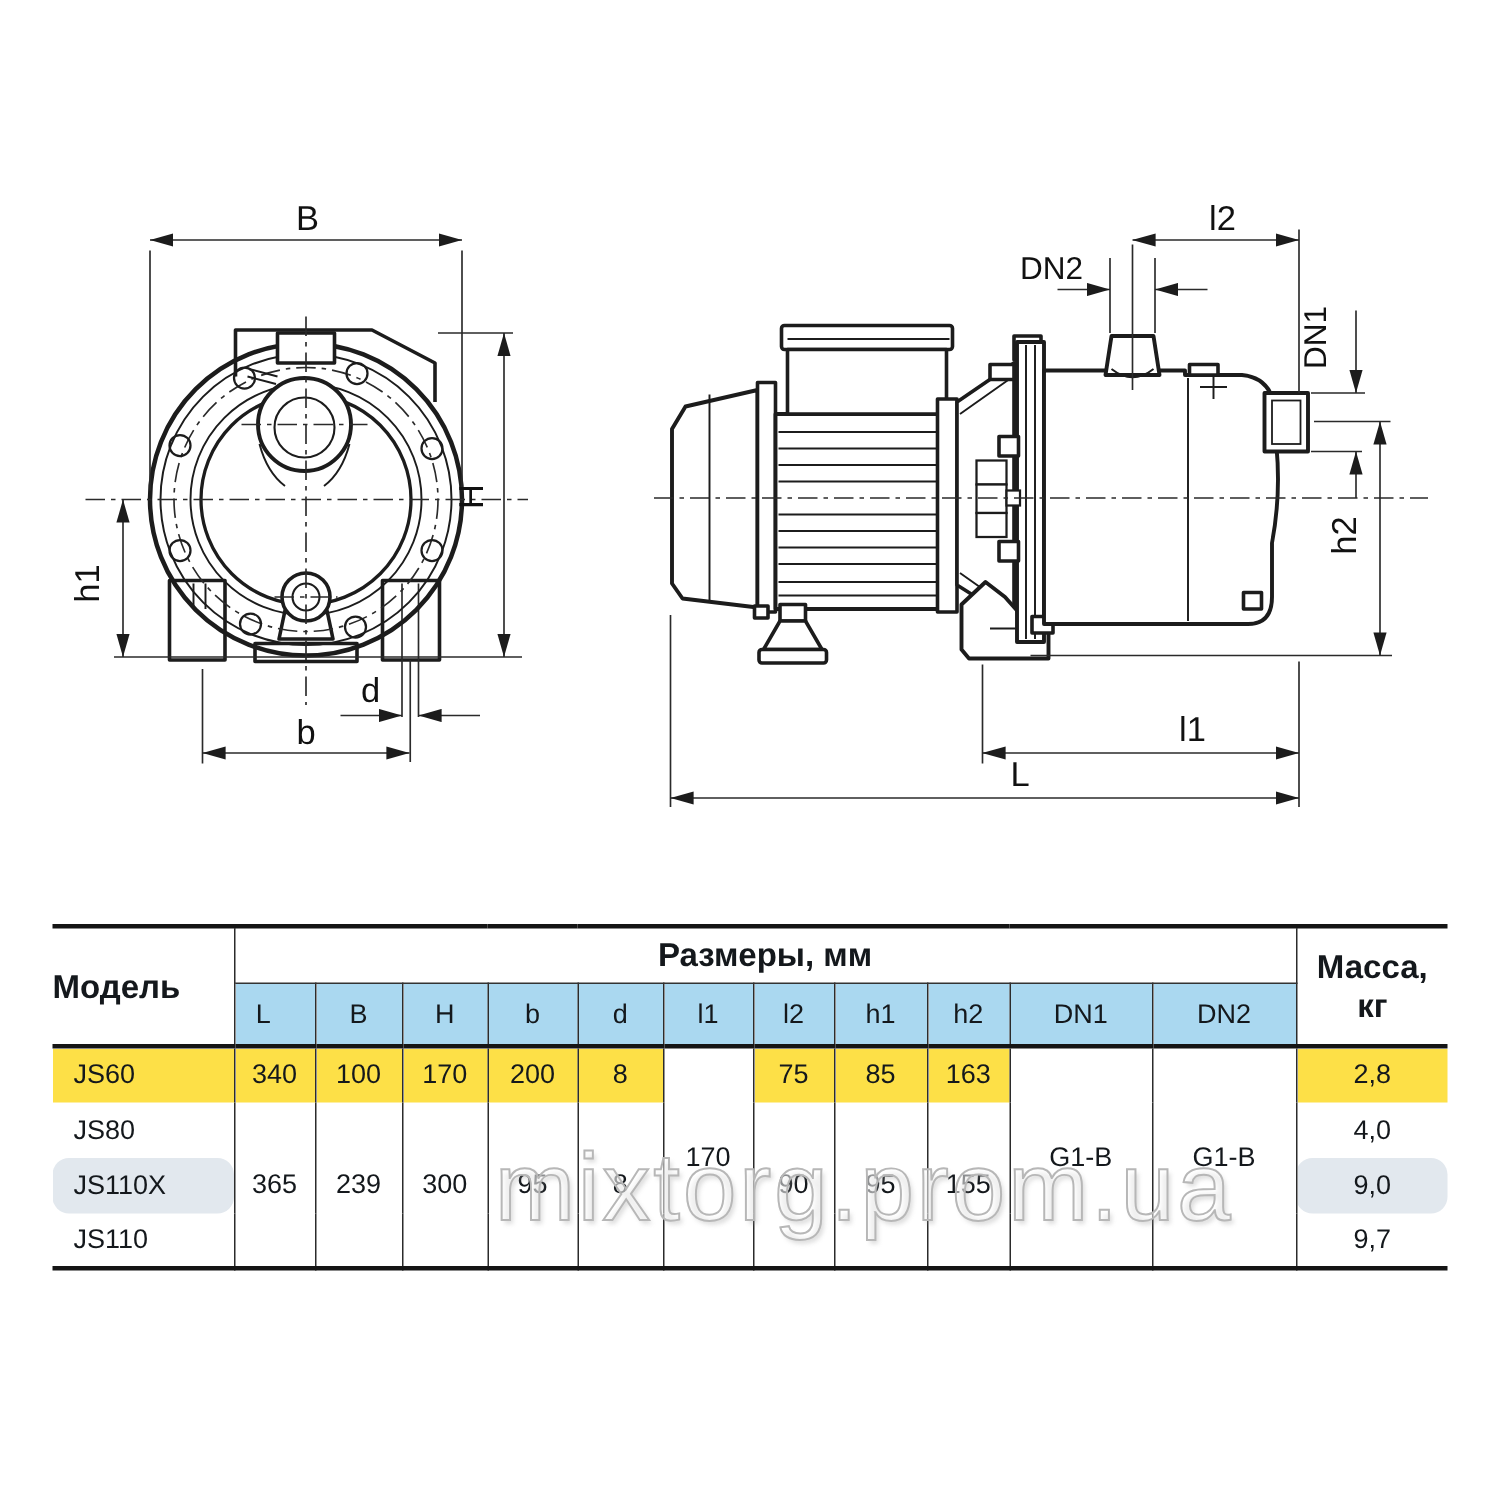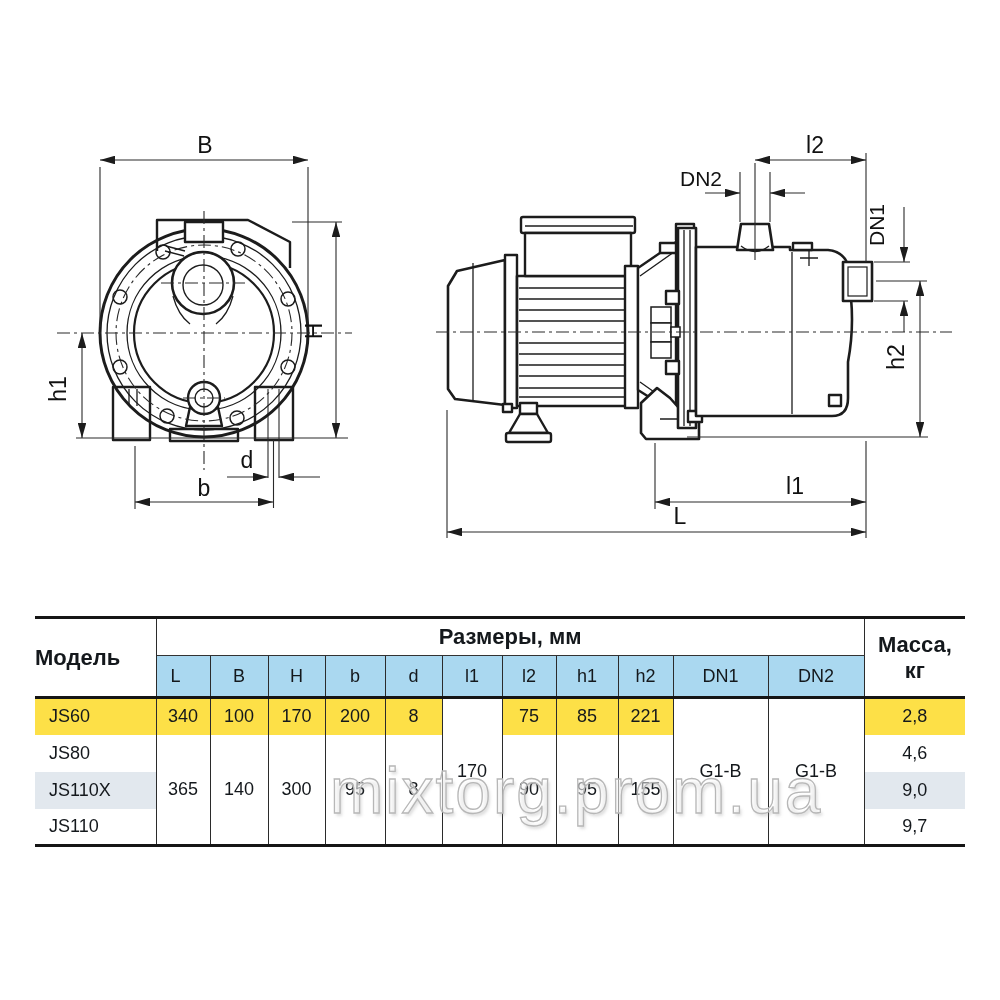--- a/index.html
+++ b/index.html
@@ -26,21 +26,21 @@
   #specs th:first-child,#specs td:first-child{border-left:none;text-align:left;padding-left:14px;}
   #specs th:last-child,#specs td:last-child{border-right:none;}
   #specs .hdr{font-weight:bold;font-size:22px;}
   #specs tr.r1{height:38px;}
   #specs tr.r2{height:42px;}
   #specs tr.dr{height:37px;}
   #specs th.dims{border-bottom:1px solid #333;}
   #specs th.sub{background:#aad8f0;border-bottom:3px solid #151515;font-size:18px;}
   #specs th.span2{border-bottom:3px solid #151515;text-align:center;}
   #specs td.g{background:#fde047;}
-  #specs td.gb{background:#e2e8ee;}
+  #specs td.gb{background:#e2e8ee;border-radius:11px;}
   
   #wm{position:absolute;left:330px;top:754px;z-index:5;pointer-events:none;
       font-family:"Liberation Sans",sans-serif;font-size:64px;letter-spacing:2px;
       color:rgba(255,255,255,0.5);-webkit-text-stroke:1.3px #b7b7b7;
       text-shadow:2px 3px 3px rgba(150,150,150,0.30);white-space:nowrap;}
 </style>
 </head>
 <body>
 
 <div id="stage">
@@ -262,36 +262,36 @@
       <tr class="dr">
         <td class="g">JS60</td>
         <td class="g">340</td>
         <td class="g">100</td>
         <td class="g">170</td>
         <td class="g">200</td>
         <td class="g">8</td>
         <td rowspan="4">170</td>
         <td class="g">75</td>
         <td class="g">85</td>
-        <td class="g">221</td>
+        <td class="g">163</td>
         <td rowspan="4">G1-B</td>
         <td rowspan="4">G1-B</td>
         <td class="g">2,8</td>
       </tr>
       <tr class="dr">
         <td>JS80</td>
         <td rowspan="3">365</td>
-        <td rowspan="3">140</td>
+        <td rowspan="3">239</td>
         <td rowspan="3">300</td>
         <td rowspan="3">95</td>
         <td rowspan="3">8</td>
         <td rowspan="3">90</td>
         <td rowspan="3">95</td>
         <td rowspan="3">155</td>
-        <td>4,6</td>
+        <td>4,0</td>
       </tr>
       <tr class="dr">
         <td class="gb">JS110X</td>
         <td class="gb">9,0</td>
       </tr>
       <tr class="dr">
         <td>JS110</td>
         <td>9,7</td>
       </tr>
     </tbody>

